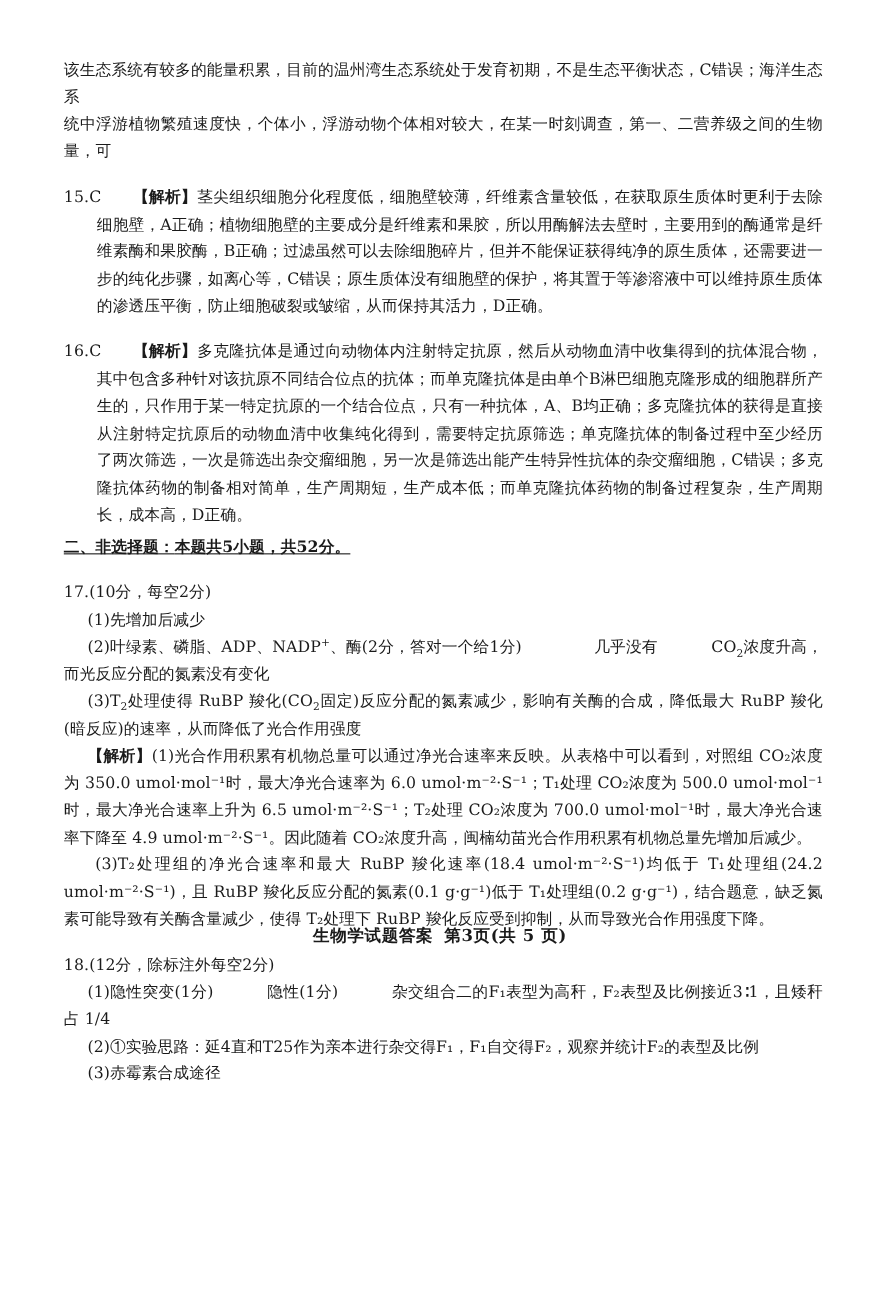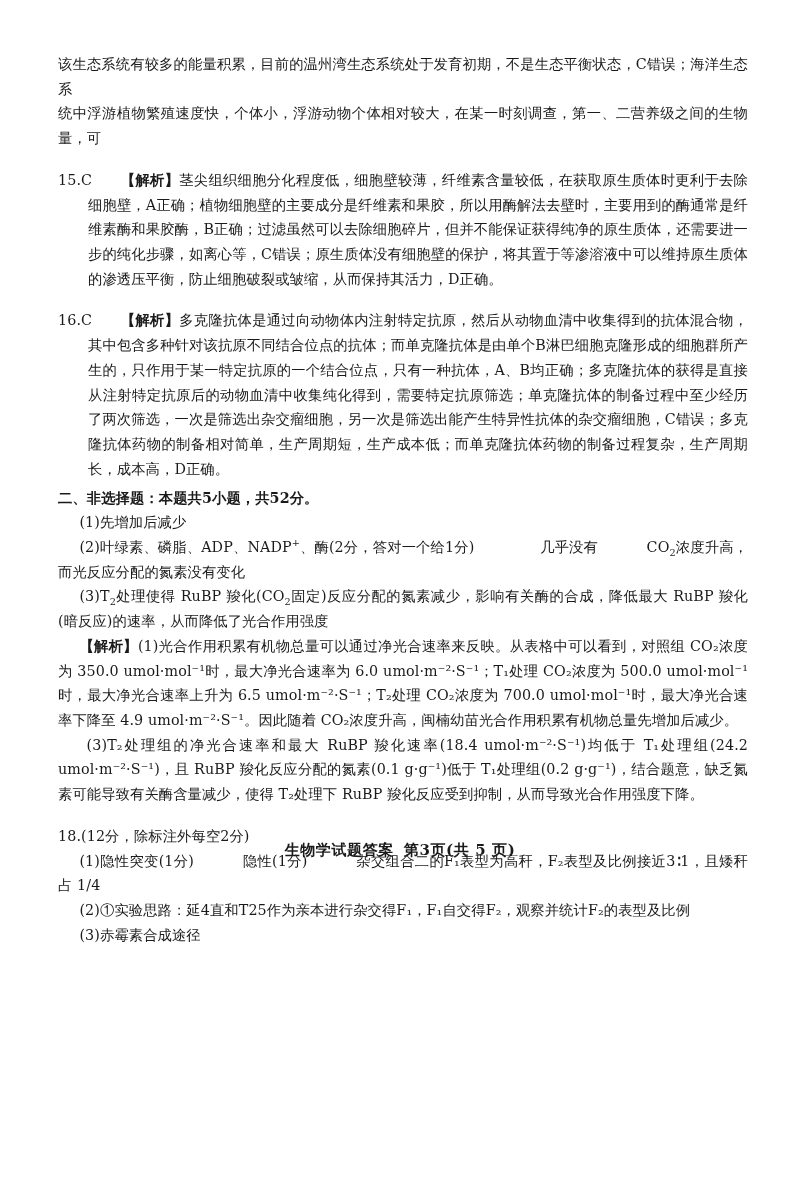--- a/index.html
+++ b/index.html
@@ -50,20 +50,21 @@
   .b { font-weight: bold; }
   sub, sup {
     font-size: 68%;
     line-height: 0;
   }
   .gapS { display: inline-block; width: 2.0em; }
   .gapM { display: inline-block; width: 3.4em; }
   .gapL { display: inline-block; width: 4.6em; }
   .sec-head {
     margin-top: 4px;
+    text-decoration: underline;
   }
   .blk {
     margin-top: 17px;
   }
   .footer {
     position: absolute;
     left: 0;
     right: 0;
     bottom: 22px;
     text-align: center;
@@ -84,20 +85,21 @@
 
     <p class="indent0">该生态系统有较多的能量积累，目前的温州湾生态系统处于发育初期，不是生态平衡状态，C错误；海洋生态系</p>
     <p class="indent0">统中浮游植物繁殖速度快，个体小，浮游动物个体相对较大，在某一时刻调查，第一、二营养级之间的生物量，可</p>
 
     <p class="hang blk"><span>15.C</span><span class="gapS"></span><span class="b">【解析】</span><span>茎尖组织细胞分化程度低，细胞壁较薄，纤维素含量较低，在获取原生质体时更利于去除细胞壁，A正确；植物细胞壁的主要成分是纤维素和果胶，所以用酶解法去壁时，主要用到的酶通常是纤维素酶和果胶酶，B正确；过滤虽然可以去除细胞碎片，但并不能保证获得纯净的原生质体，还需要进一步的纯化步骤，如离心等，C错误；原生质体没有细胞壁的保护，将其置于等渗溶液中可以维持原生质体的渗透压平衡，防止细胞破裂或皱缩，从而保持其活力，D正确。</span></p>
 
     <p class="hang blk"><span>16.C</span><span class="gapS"></span><span class="b">【解析】</span><span>多克隆抗体是通过向动物体内注射特定抗原，然后从动物血清中收集得到的抗体混合物，其中包含多种针对该抗原不同结合位点的抗体；而单克隆抗体是由单个B淋巴细胞克隆形成的细胞群所产生的，只作用于某一特定抗原的一个结合位点，只有一种抗体，A、B均正确；多克隆抗体的获得是直接从注射特定抗原后的动物血清中收集纯化得到，需要特定抗原筛选；单克隆抗体的制备过程中至少经历了两次筛选，一次是筛选出杂交瘤细胞，另一次是筛选出能产生特异性抗体的杂交瘤细胞，C错误；多克隆抗体药物的制备相对简单，生产周期短，生产成本低；而单克隆抗体药物的制备过程复杂，生产周期长，成本高，D正确。</span></p>
 
     <p class="indent0 sec-head"><span class="b">二、非选择题：</span><span class="b">本题共5小题，共52分。</span></p>
 
+    <p class="indent0 blk">17.(10分，每空2分)</p>
 
     <p class="indent1">(1)先增加后减少</p>
 
     <p class="indent1"><span>(2)叶绿素、磷脂、ADP、NADP</span><sup>+</sup><span>、酶(2分，答对一个给1分)</span><span class="gapL"></span><span>几乎没有</span><span class="gapM"></span><span>CO</span><sub>2</sub><span>浓度升高，而光反应分配的氮素没有变化</span></p>
 
     <p class="indent1"><span>(3)T</span><sub>2</sub><span>处理使得 RuBP 羧化(CO</span><sub>2</sub><span>固定)反应分配的氮素减少，影响有关酶的合成，降低最大 RuBP 羧化(暗反应)的速率，从而降低了光合作用强度</span></p>
 
     <p class="indent1"><span class="b">【解析】</span><span>(1)光合作用积累有机物总量可以通过净光合速率来反映。从表格中可以看到，对照组 CO₂浓度为 350.0 umol·mol⁻¹时，最大净光合速率为 6.0 umol·m⁻²·S⁻¹；T₁处理 CO₂浓度为 500.0 umol·mol⁻¹时，最大净光合速率上升为 6.5 umol·m⁻²·S⁻¹；T₂处理 CO₂浓度为 700.0 umol·mol⁻¹时，最大净光合速率下降至 4.9 umol·m⁻²·S⁻¹。因此随着 CO₂浓度升高，闽楠幼苗光合作用积累有机物总量先增加后减少。</span></p>
 
 

